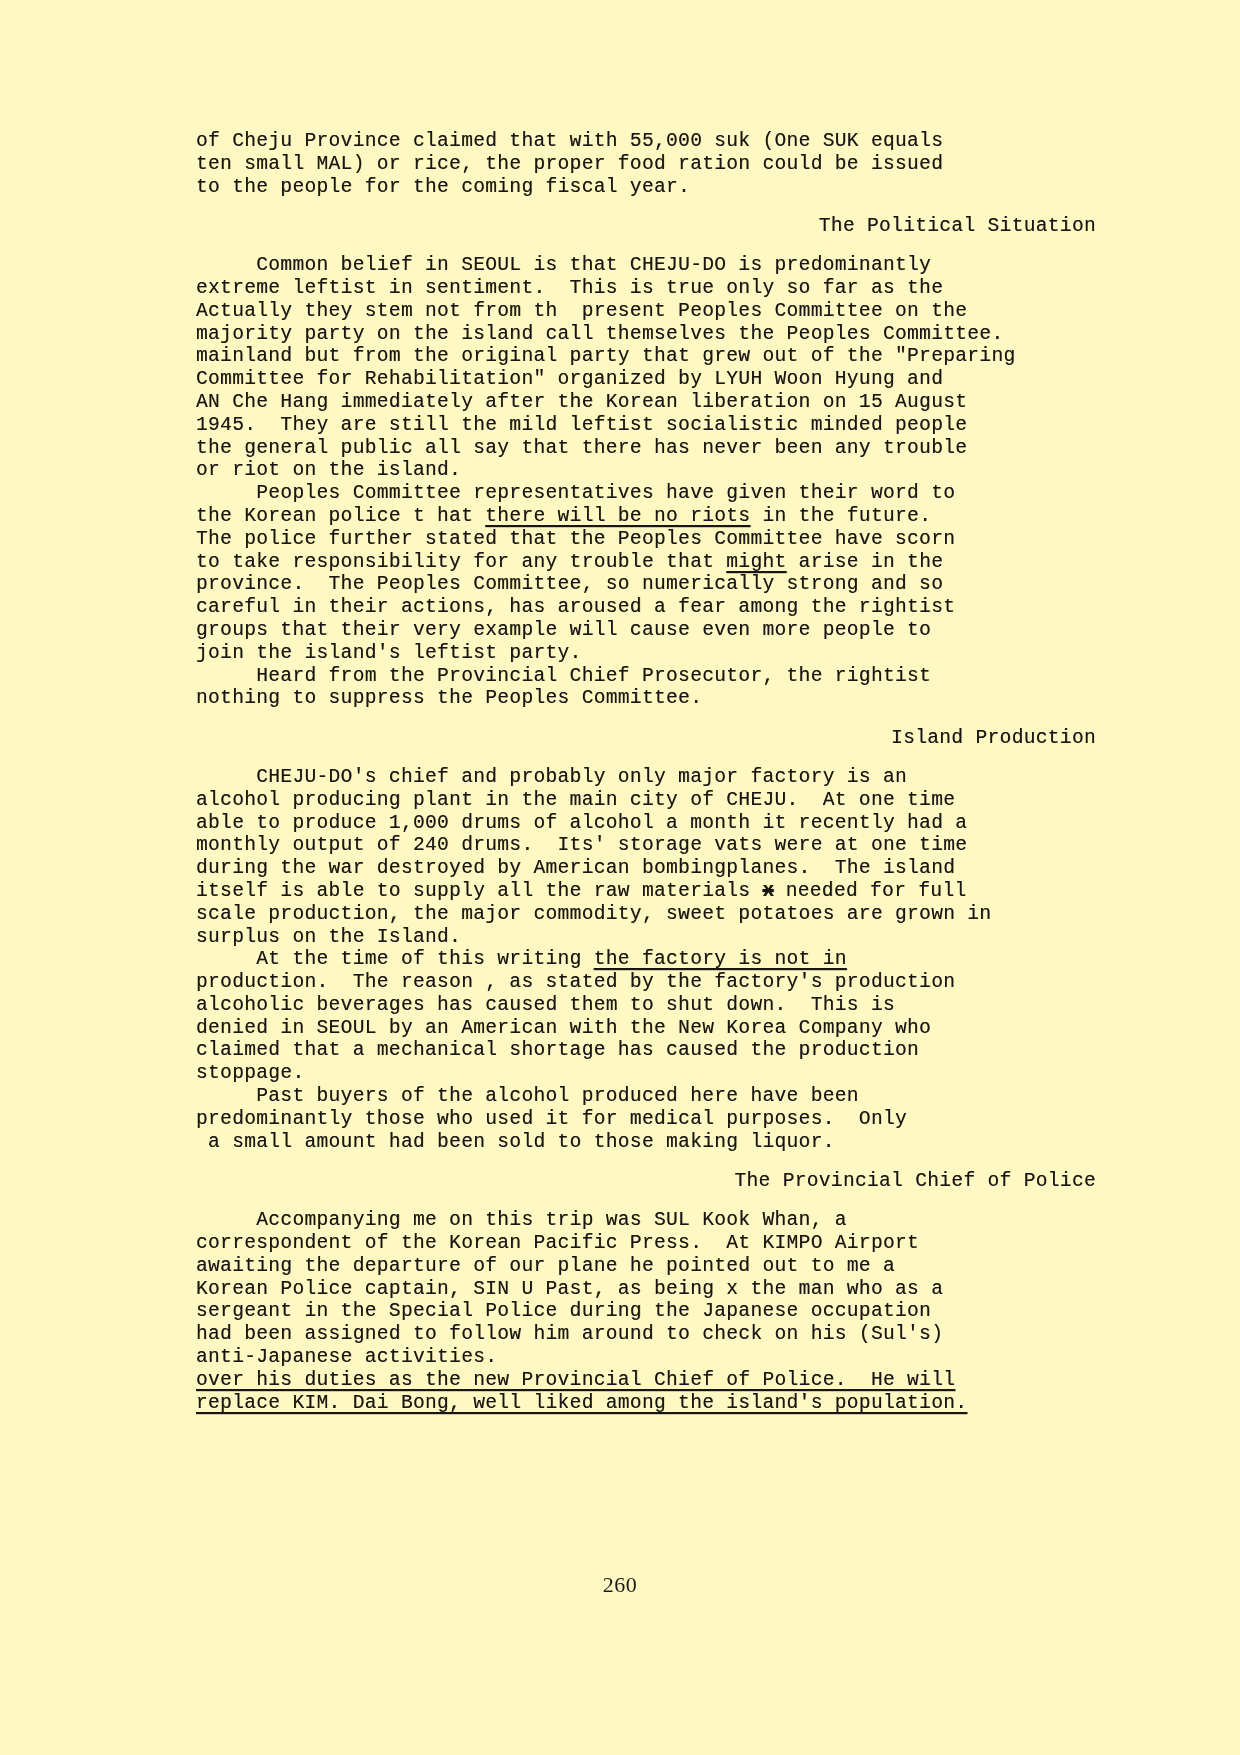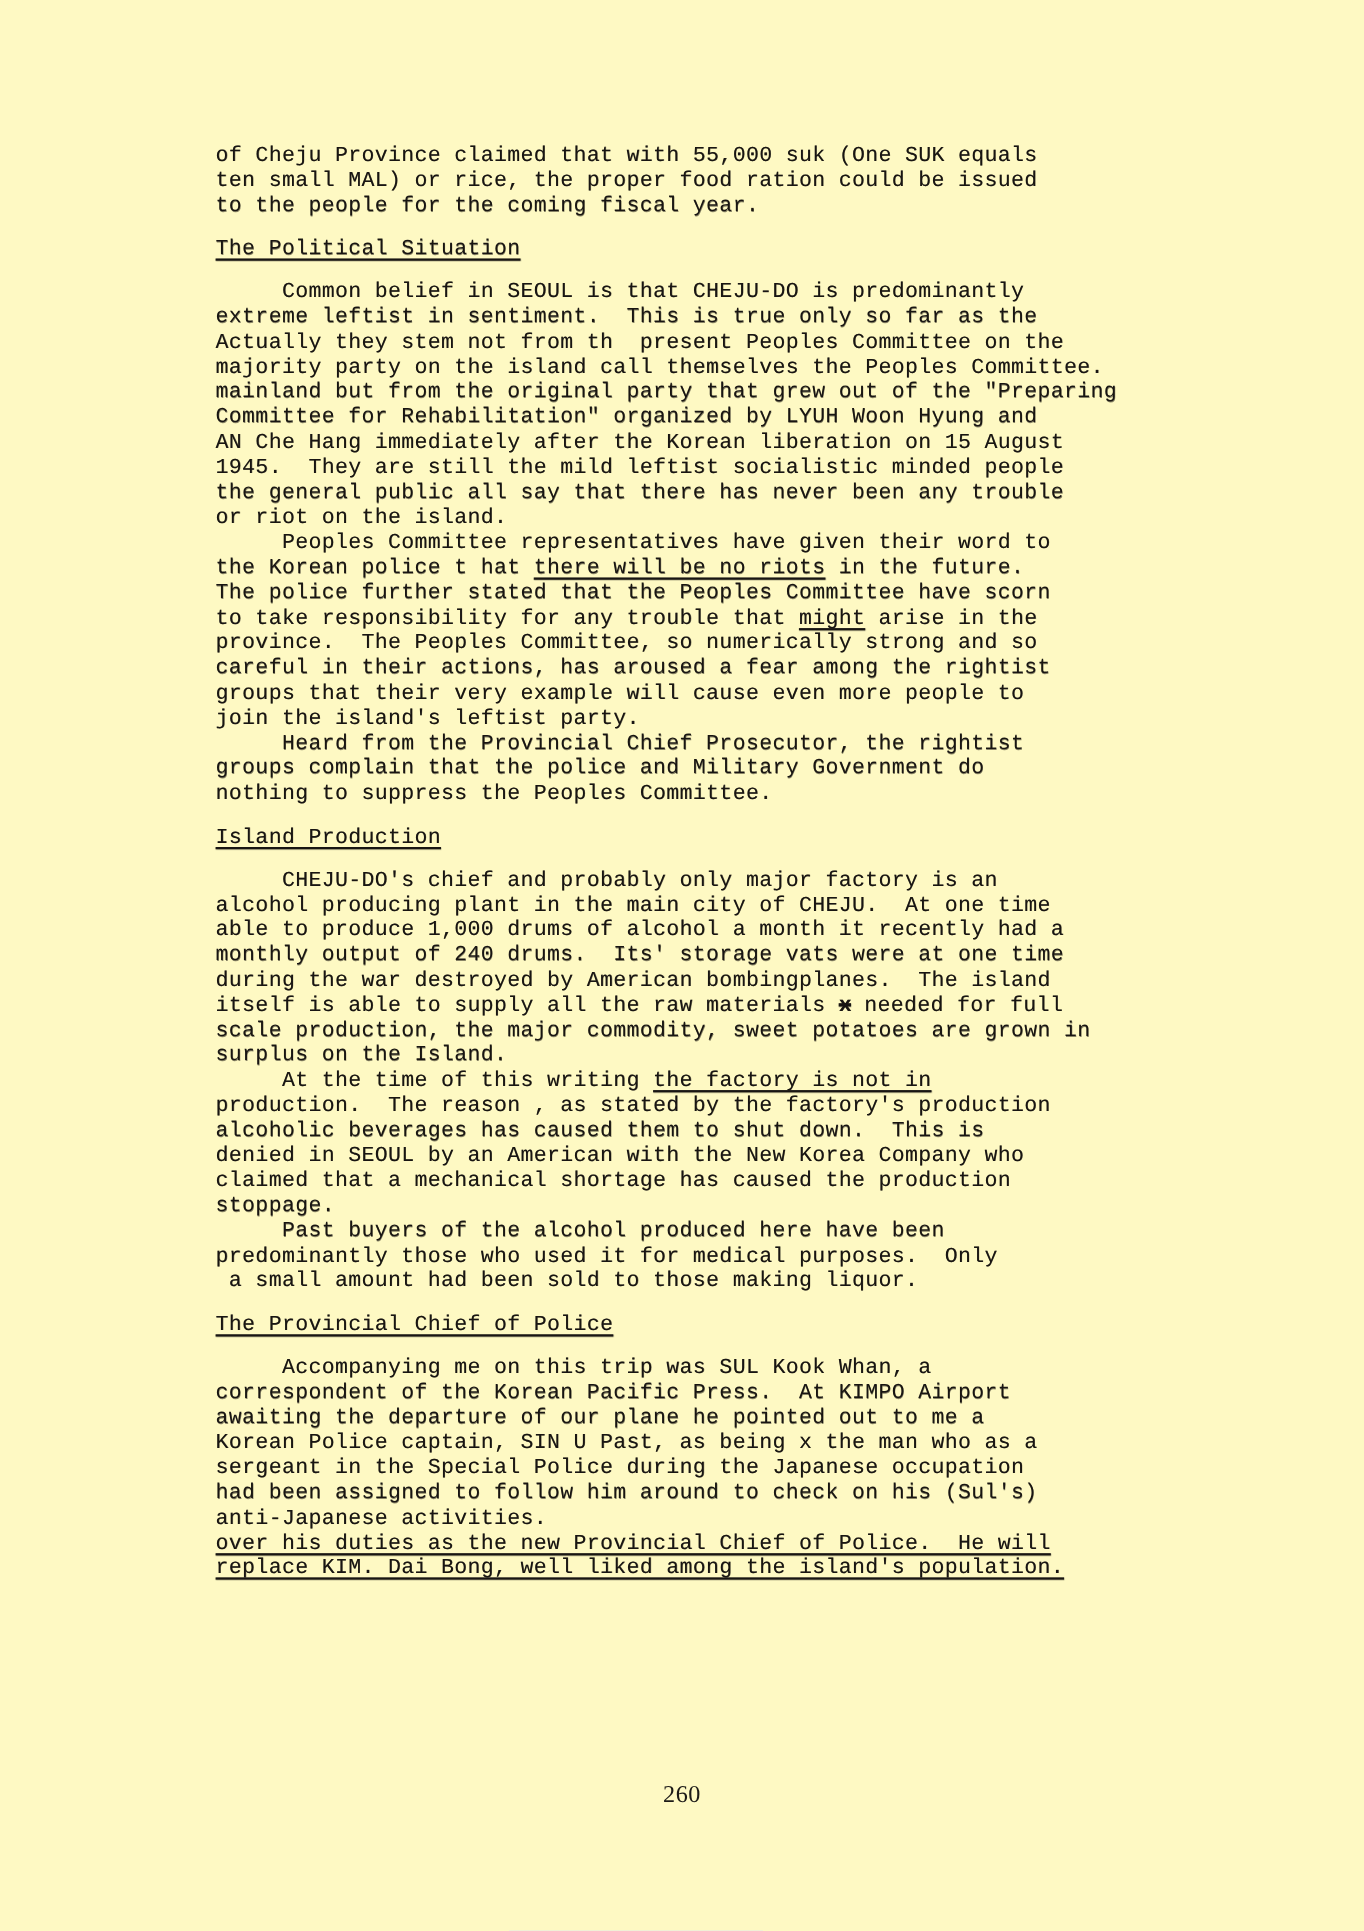--- a/index.html
+++ b/index.html
@@ -22,39 +22,39 @@
     color:#181512;
     text-shadow:0.3px 0.4px 0.6px rgba(20,16,10,0.5);
   }
   .line{
     white-space:pre;
     height:22.8px;
   }
   .heading{
     white-space:pre;
     margin:17px 0 16px 0;
-    text-decoration:underline;
     text-decoration-thickness:1.8px;
     text-underline-offset:4px;
+    text-align:right;
   }
   .para{margin:0;}
   .u{
     text-decoration:underline;
     text-decoration-thickness:1.7px;
     text-underline-offset:4px;
   }
   .strike{
     font-weight:bold;
     text-decoration:line-through;
     text-decoration-thickness:2.5px;
     letter-spacing:-0.5px;
   }
   .footer{
     position:absolute;
-    left:0;top:1618px;
+    left:0;top:1572px;
     width:1240px;
     text-align:center;
   }
   .pagenum{
     font-family:"Liberation Serif","DejaVu Serif",serif;
     font-size:22px;
     color:#1c1a17;
     letter-spacing:0.5px;
   }
 </style>
@@ -82,21 +82,20 @@
         <div class="line">or riot on the island.</div>
         <div class="line">     Peoples Committee representatives have given their word to</div>
         <div class="line">the Korean police t hat <span class="u">there will be no riots</span> in the future.</div>
         <div class="line">The police further stated that the Peoples Committee have scorn</div>
         <div class="line">to take responsibility for any trouble that <span class="u">might</span> arise in the</div>
         <div class="line">province.  The Peoples Committee, so numerically strong and so</div>
         <div class="line">careful in their actions, has aroused a fear among the rightist</div>
         <div class="line">groups that their very example will cause even more people to</div>
         <div class="line">join the island's leftist party.</div>
         <div class="line">     Heard from the Provincial Chief Prosecutor, the rightist</div>
-        <div class="line">groups complain that the police and Military Government do</div>
         <div class="line">nothing to suppress the Peoples Committee.</div>
       </div>
       <div class="heading">Island Production</div>
       <div class="para">
         <div class="line">     CHEJU-DO's chief and probably only major factory is an</div>
         <div class="line">alcohol producing plant in the main city of CHEJU.  At one time</div>
         <div class="line">able to produce 1,000 drums of alcohol a month it recently had a</div>
         <div class="line">monthly output of 240 drums.  Its' storage vats were at one time</div>
         <div class="line">during the war destroyed by American bombingplanes.  The island</div>
         <div class="line">itself is able to supply all the raw materials <span class="strike">x</span> needed for full</div>

